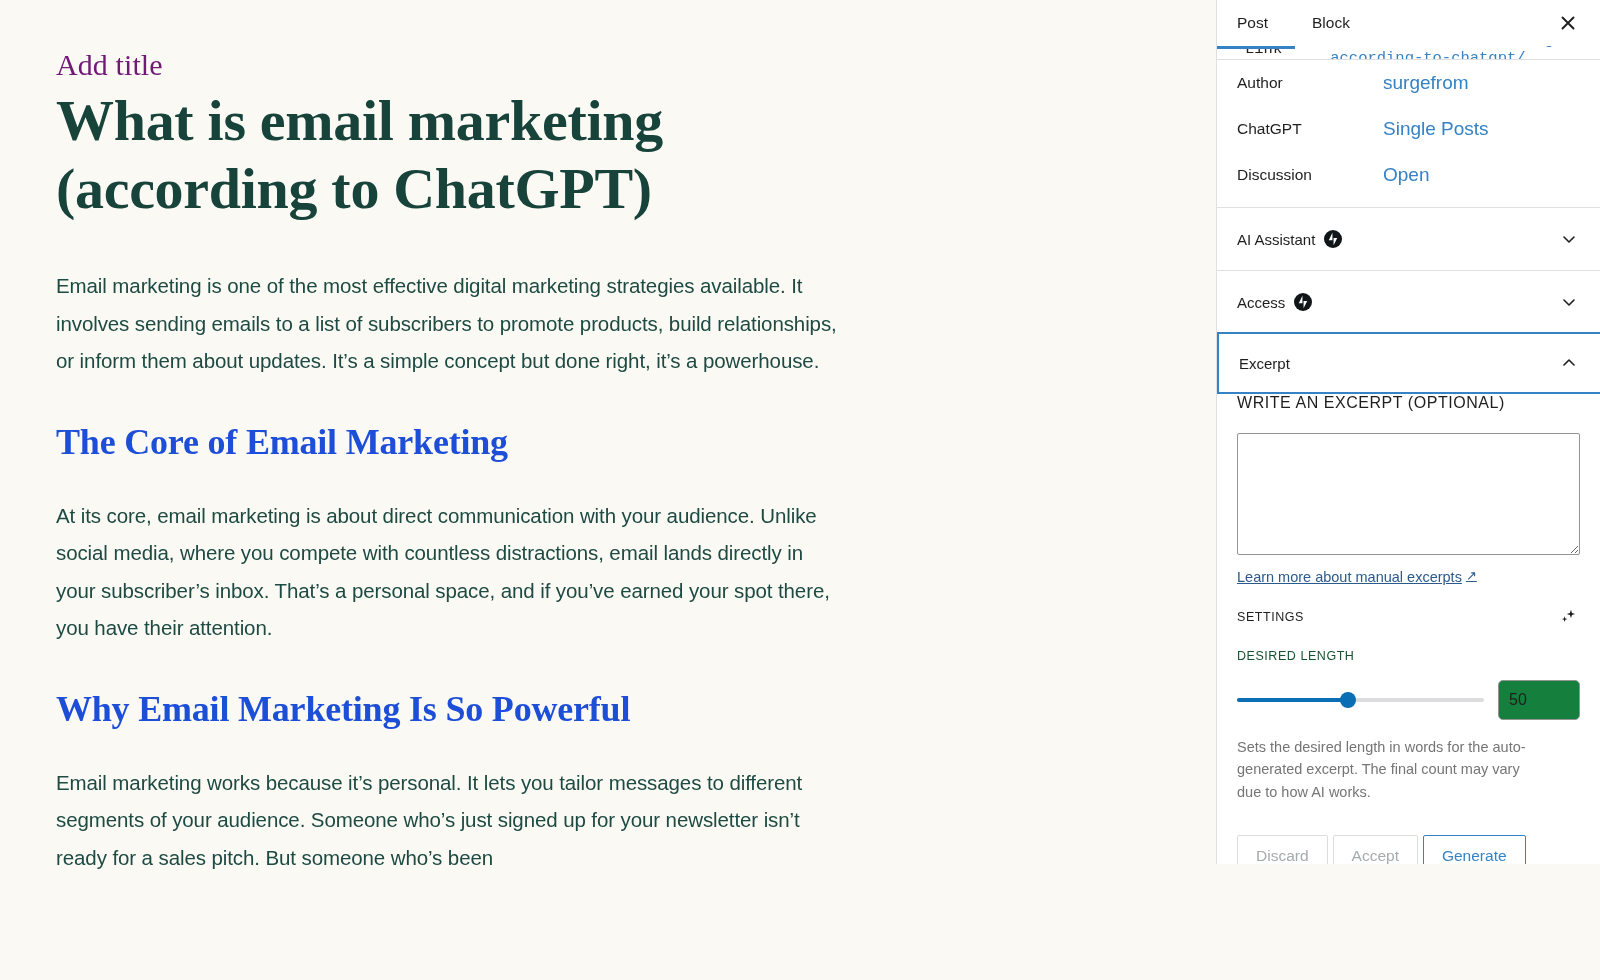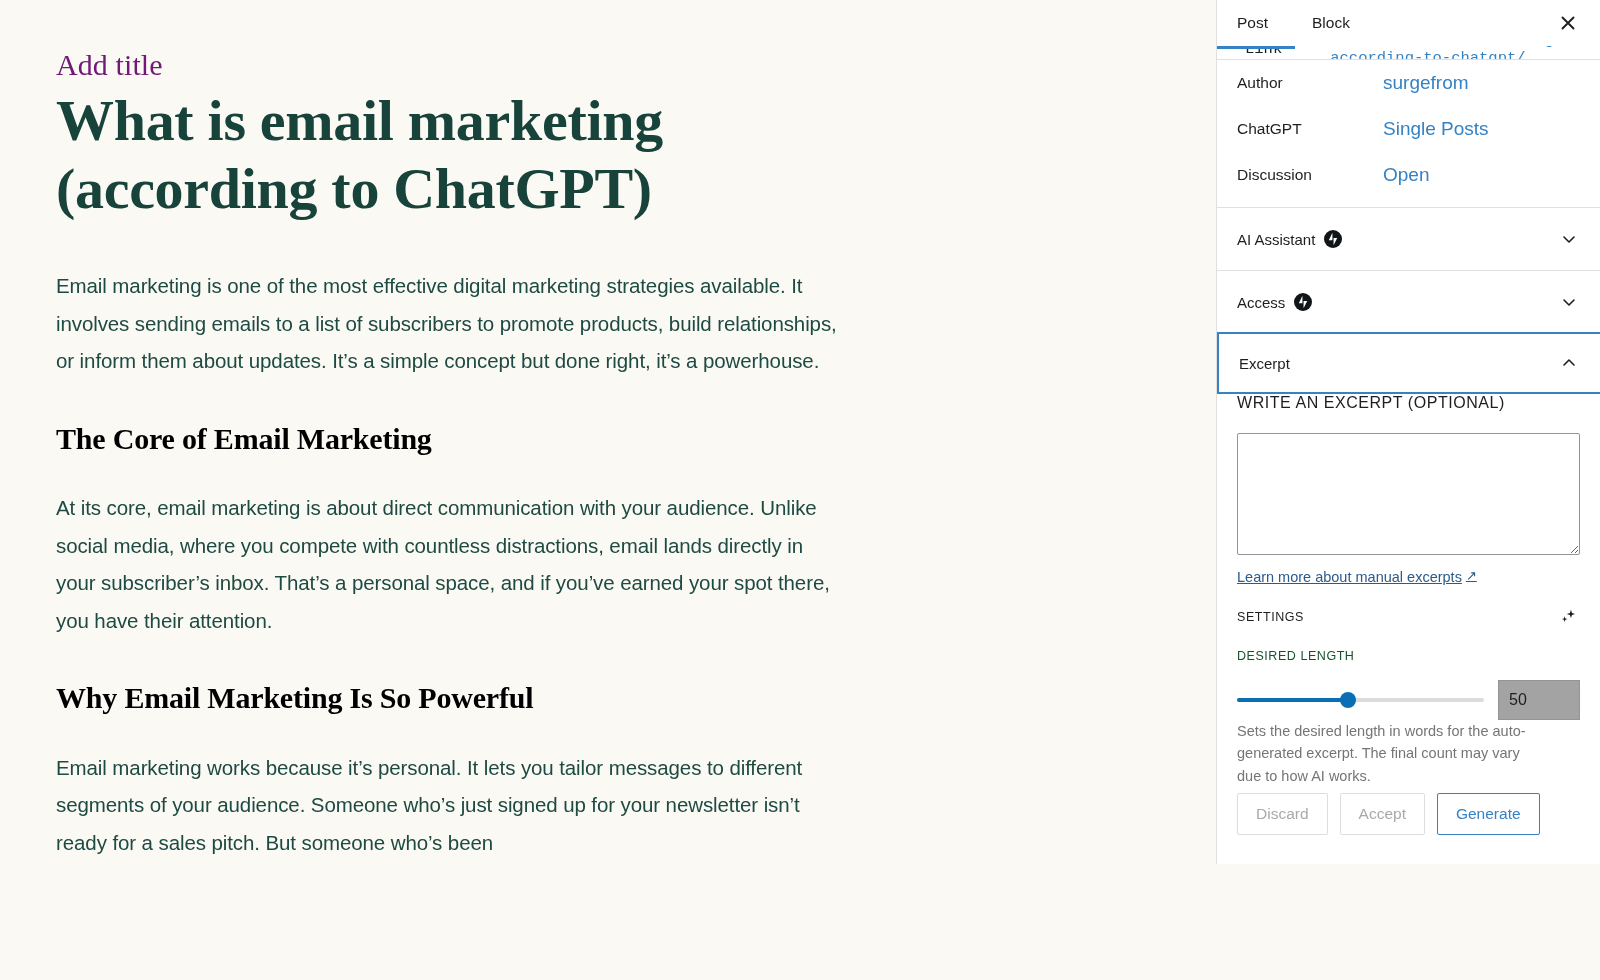--- a/index.html
+++ b/index.html
@@ -57,23 +57,23 @@
     font-size: 20.5px;
     line-height: 1.83;
     color: #1d4a42;
     max-width: 790px;
     margin-bottom: 40px;
     letter-spacing: -0.1px;
   }
 
   .heading2 {
     font-family: "Liberation Serif", serif;
-    font-size: 30px;
+    font-size: 36px;
     line-height: 1.25;
-    color: #000000;
+    color: #1d4ed8;
     margin-bottom: 32px;
     letter-spacing: -0.2px;
   }
 
   
   .sidebar {
     width: 384px;
     height: 864px;
     background: #ffffff;
     border-left: 1px solid #e0e0e0;
@@ -316,40 +316,40 @@
     height: 16px;
     border-radius: 50%;
     background: #0a6eb4;
     transform: translateX(-50%);
     cursor: pointer;
   }
   .num-input {
     width: 82px;
     height: 40px;
     border: 1px solid #949494;
-    border-radius: 0;
+    border-radius: 5px;
     font-family: "Liberation Sans", sans-serif;
     font-size: 16px;
     color: #1e1e1e;
     padding: 0 10px;
-    background: #a3a3a3;
+    background: #15803d;
   }
 
   .help-text {
     font-size: 14.5px;
     line-height: 1.55;
     color: #757575;
-    margin-top: 0;
+    margin-top: 16px;
     max-width: 300px;
   }
 
   .btn-row {
     display: flex;
-    gap: 12px;
-    margin-top: 6px;
+    gap: 5px;
+    margin-top: 32px;
   }
   .btn {
     height: 42px;
     padding: 0 18px;
     border-radius: 2px;
     font-family: "Liberation Sans", sans-serif;
     font-size: 15.5px;
     background: #fff;
     cursor: pointer;
     display: flex;

